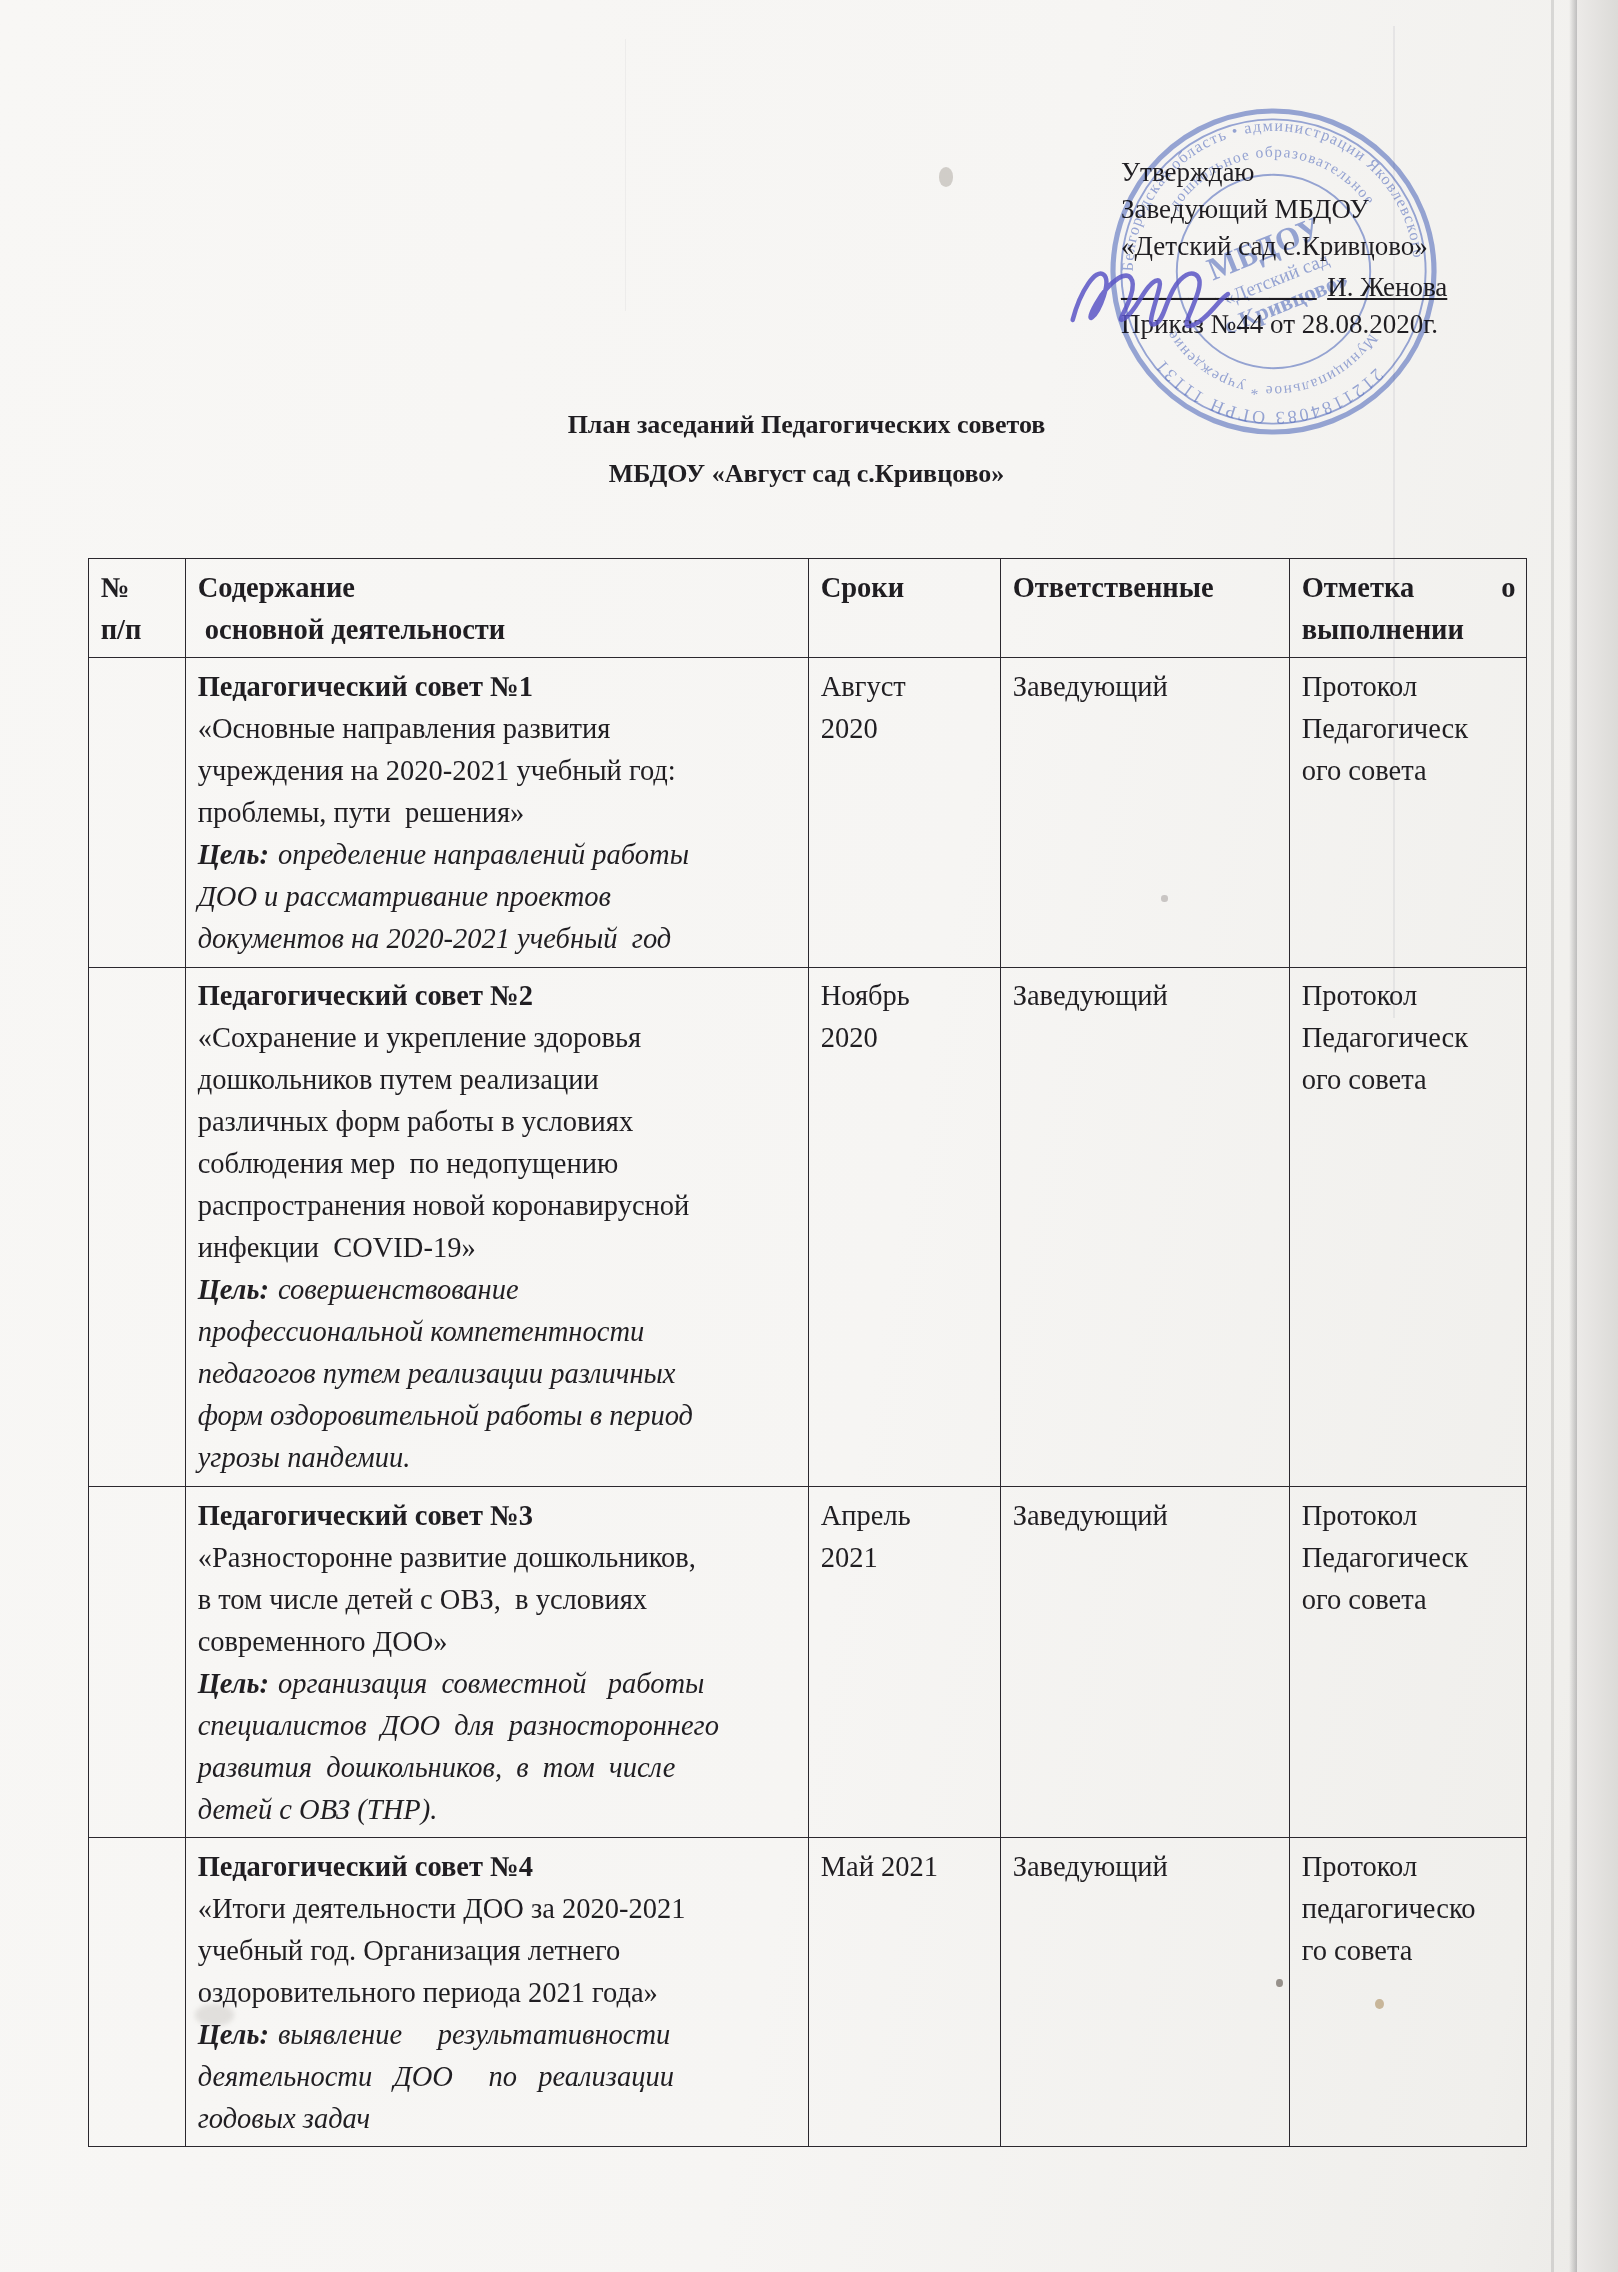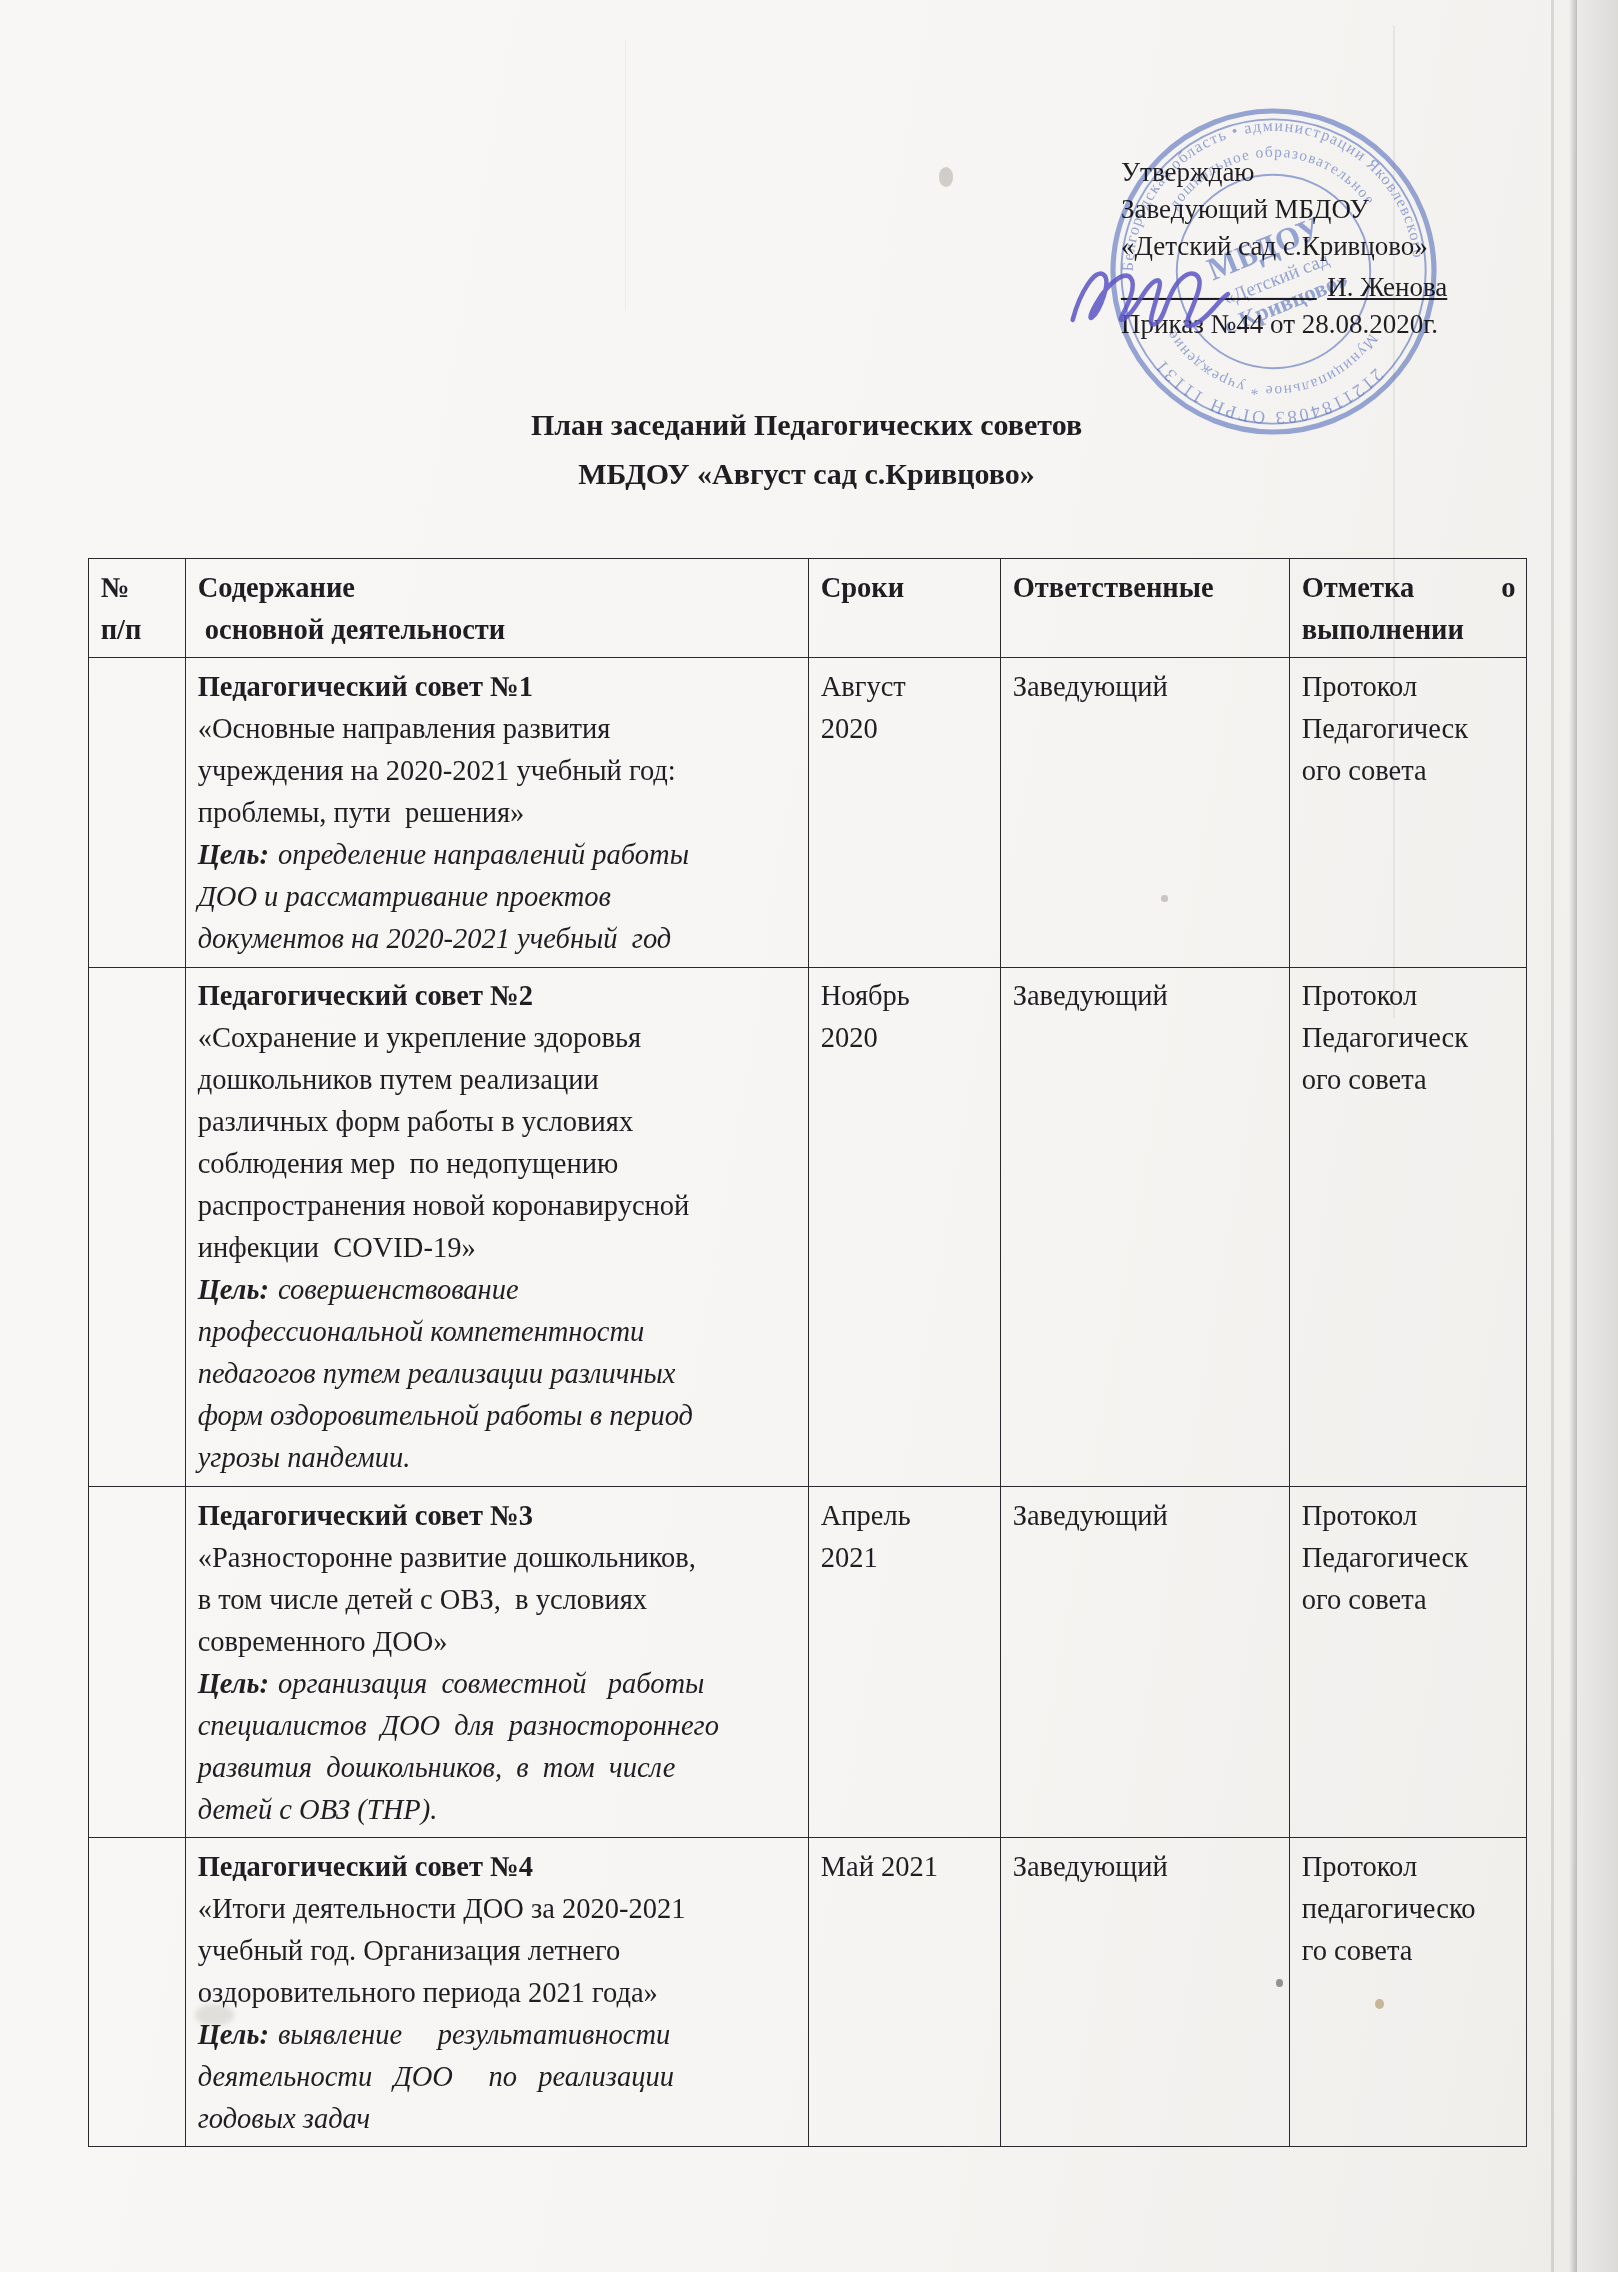--- a/index.html
+++ b/index.html
@@ -38,21 +38,21 @@
 
   
   .stamp { position:absolute; left:1093px; top:91px; width:361px; height:361px;
            mix-blend-mode:multiply; z-index:2; }
 
   
   .signature { position:absolute; left:1061px; top:241px; width:233px; height:110px; z-index:3; }
 
   
   .doc-title { position:absolute; left:88px; top:400px; width:1437px;
-               text-align:center; font-weight:bold; font-size:30px; line-height:49px; z-index:1; }
+               text-align:center; font-weight:bold; font-size:26px; line-height:49px; z-index:1; }
 
   
   table.plan { position:absolute; left:88px; top:558px; width:1437px;
                border-collapse:collapse; table-layout:fixed; z-index:1; }
   .plan th, .plan td {
     border:1.9px solid #2b282e;
     vertical-align:top;
     padding:7.8px 10.4px 6.5px 11.7px;
     font-size:28.5px; line-height:42px;
     text-align:left; font-weight:normal;

